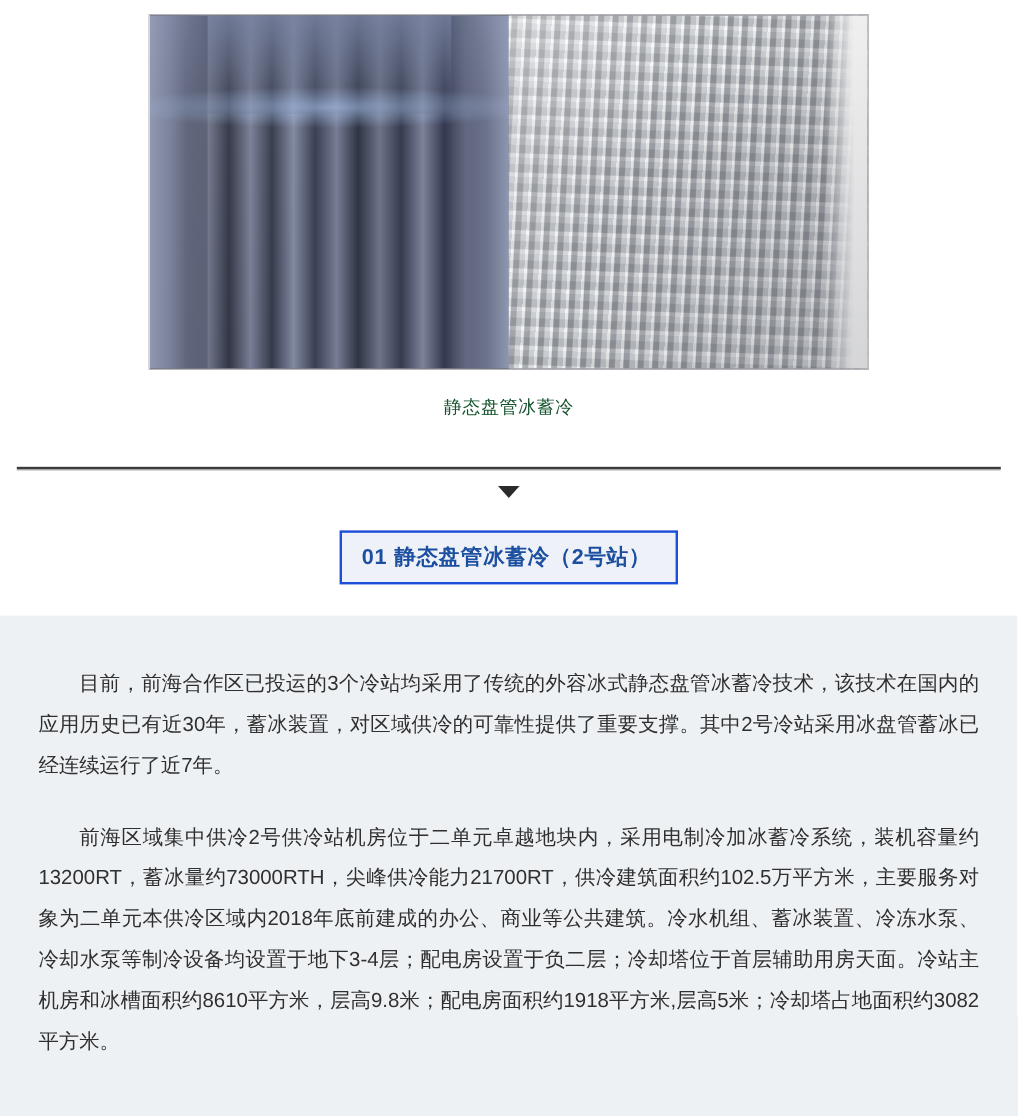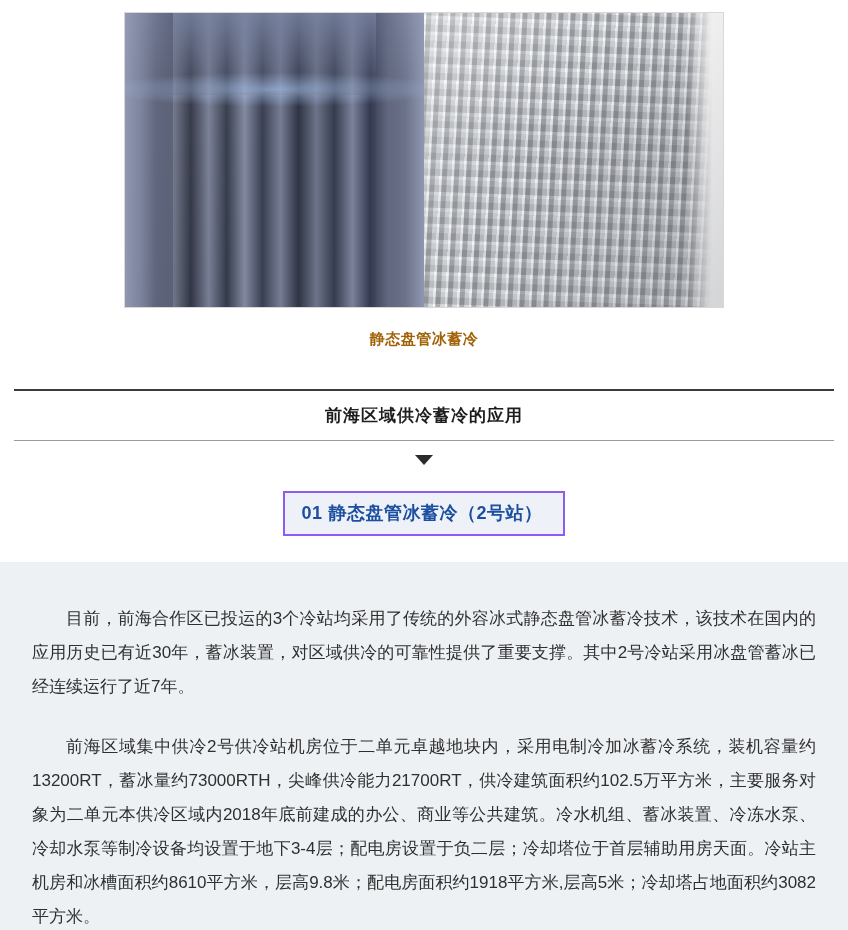--- a/index.html
+++ b/index.html
@@ -107,23 +107,22 @@
   }
   .photo-right .bg-white {
     position: absolute;
     right: 0; top: 0; bottom: 0;
     width: 12%;
     background: linear-gradient(270deg, #ffffff 30%, rgba(255,255,255,0) 100%);
   }
   .figure-caption {
     margin-top: 22px;
     font-size: 15px;
-    color: #a16207;
+    color: #14532d;
     letter-spacing: 0.5px;
-    font-weight: bold;
   }
 
   
   .section-head {
     margin-top: 40px;
   }
   .rule {
     height: 2px;
     background: #3b3b3b;
     margin: 0 14px;
@@ -154,21 +153,21 @@
   }
 
   
   .pill-wrap {
     text-align: center;
     margin-top: 18px;
     margin-bottom: 26px;
   }
   .pill {
     display: inline-block;
-    border: 2px solid #8b5cf6;
+    border: 2px solid #1d4ed8;
     background: #eef2f8;
     padding: 8px 20px 9px 16px;
     font-size: 18px;
     font-weight: bold;
     color: #1d4fa0;
     letter-spacing: 0.5px;
     white-space: nowrap;
   }
   .pill .num {
     color: #1d4fa0;
@@ -207,21 +206,20 @@
       </div>
       <div class="photo photo-right">
         <div class="bg-white"></div>
       </div>
     </div>
     <div class="figure-caption">静态盘管冰蓄冷</div>
   </div>
 
   <div class="section-head">
     <div class="rule"></div>
-    <div class="section-title">前海区域供冷蓄冷的应用</div>
     <div class="rule thin"></div>
     <div class="caret-wrap">
       <span class="caret"></span>
     </div>
   </div>
 
   <div class="pill-wrap">
     <div class="pill">
       <span class="num">01</span><span class="ptext">静态盘管冰蓄冷（2号站）</span>
     </div>

